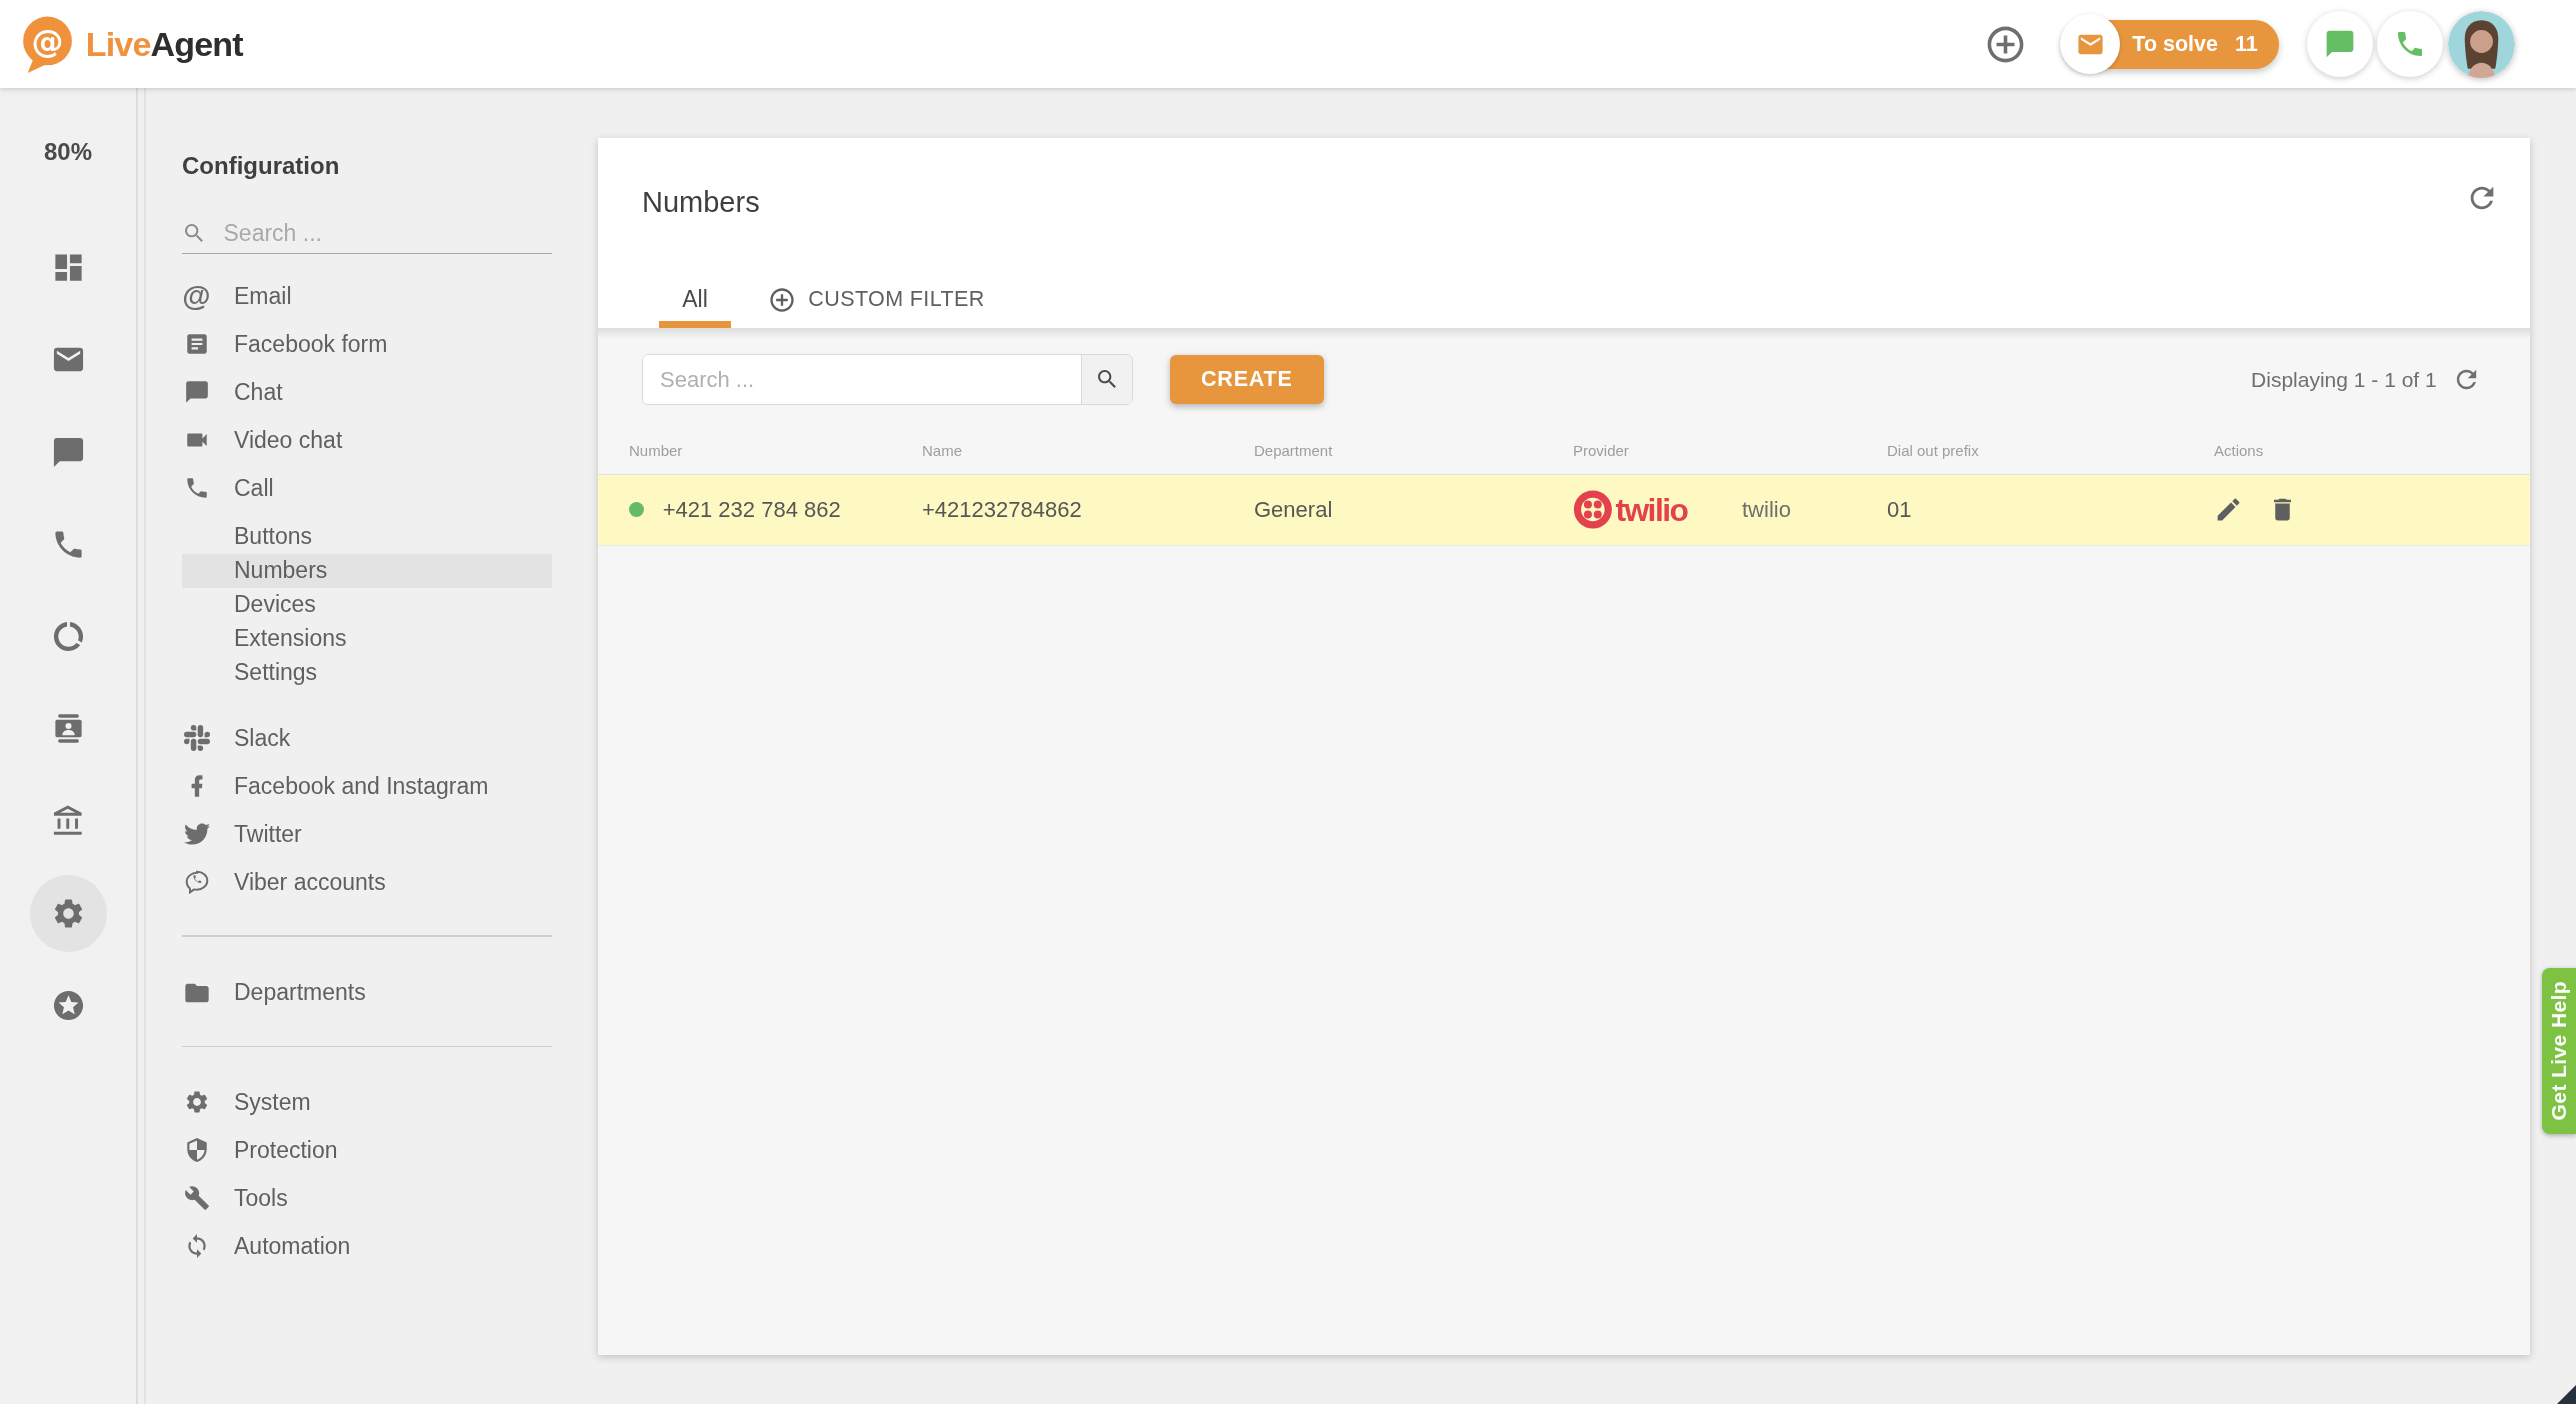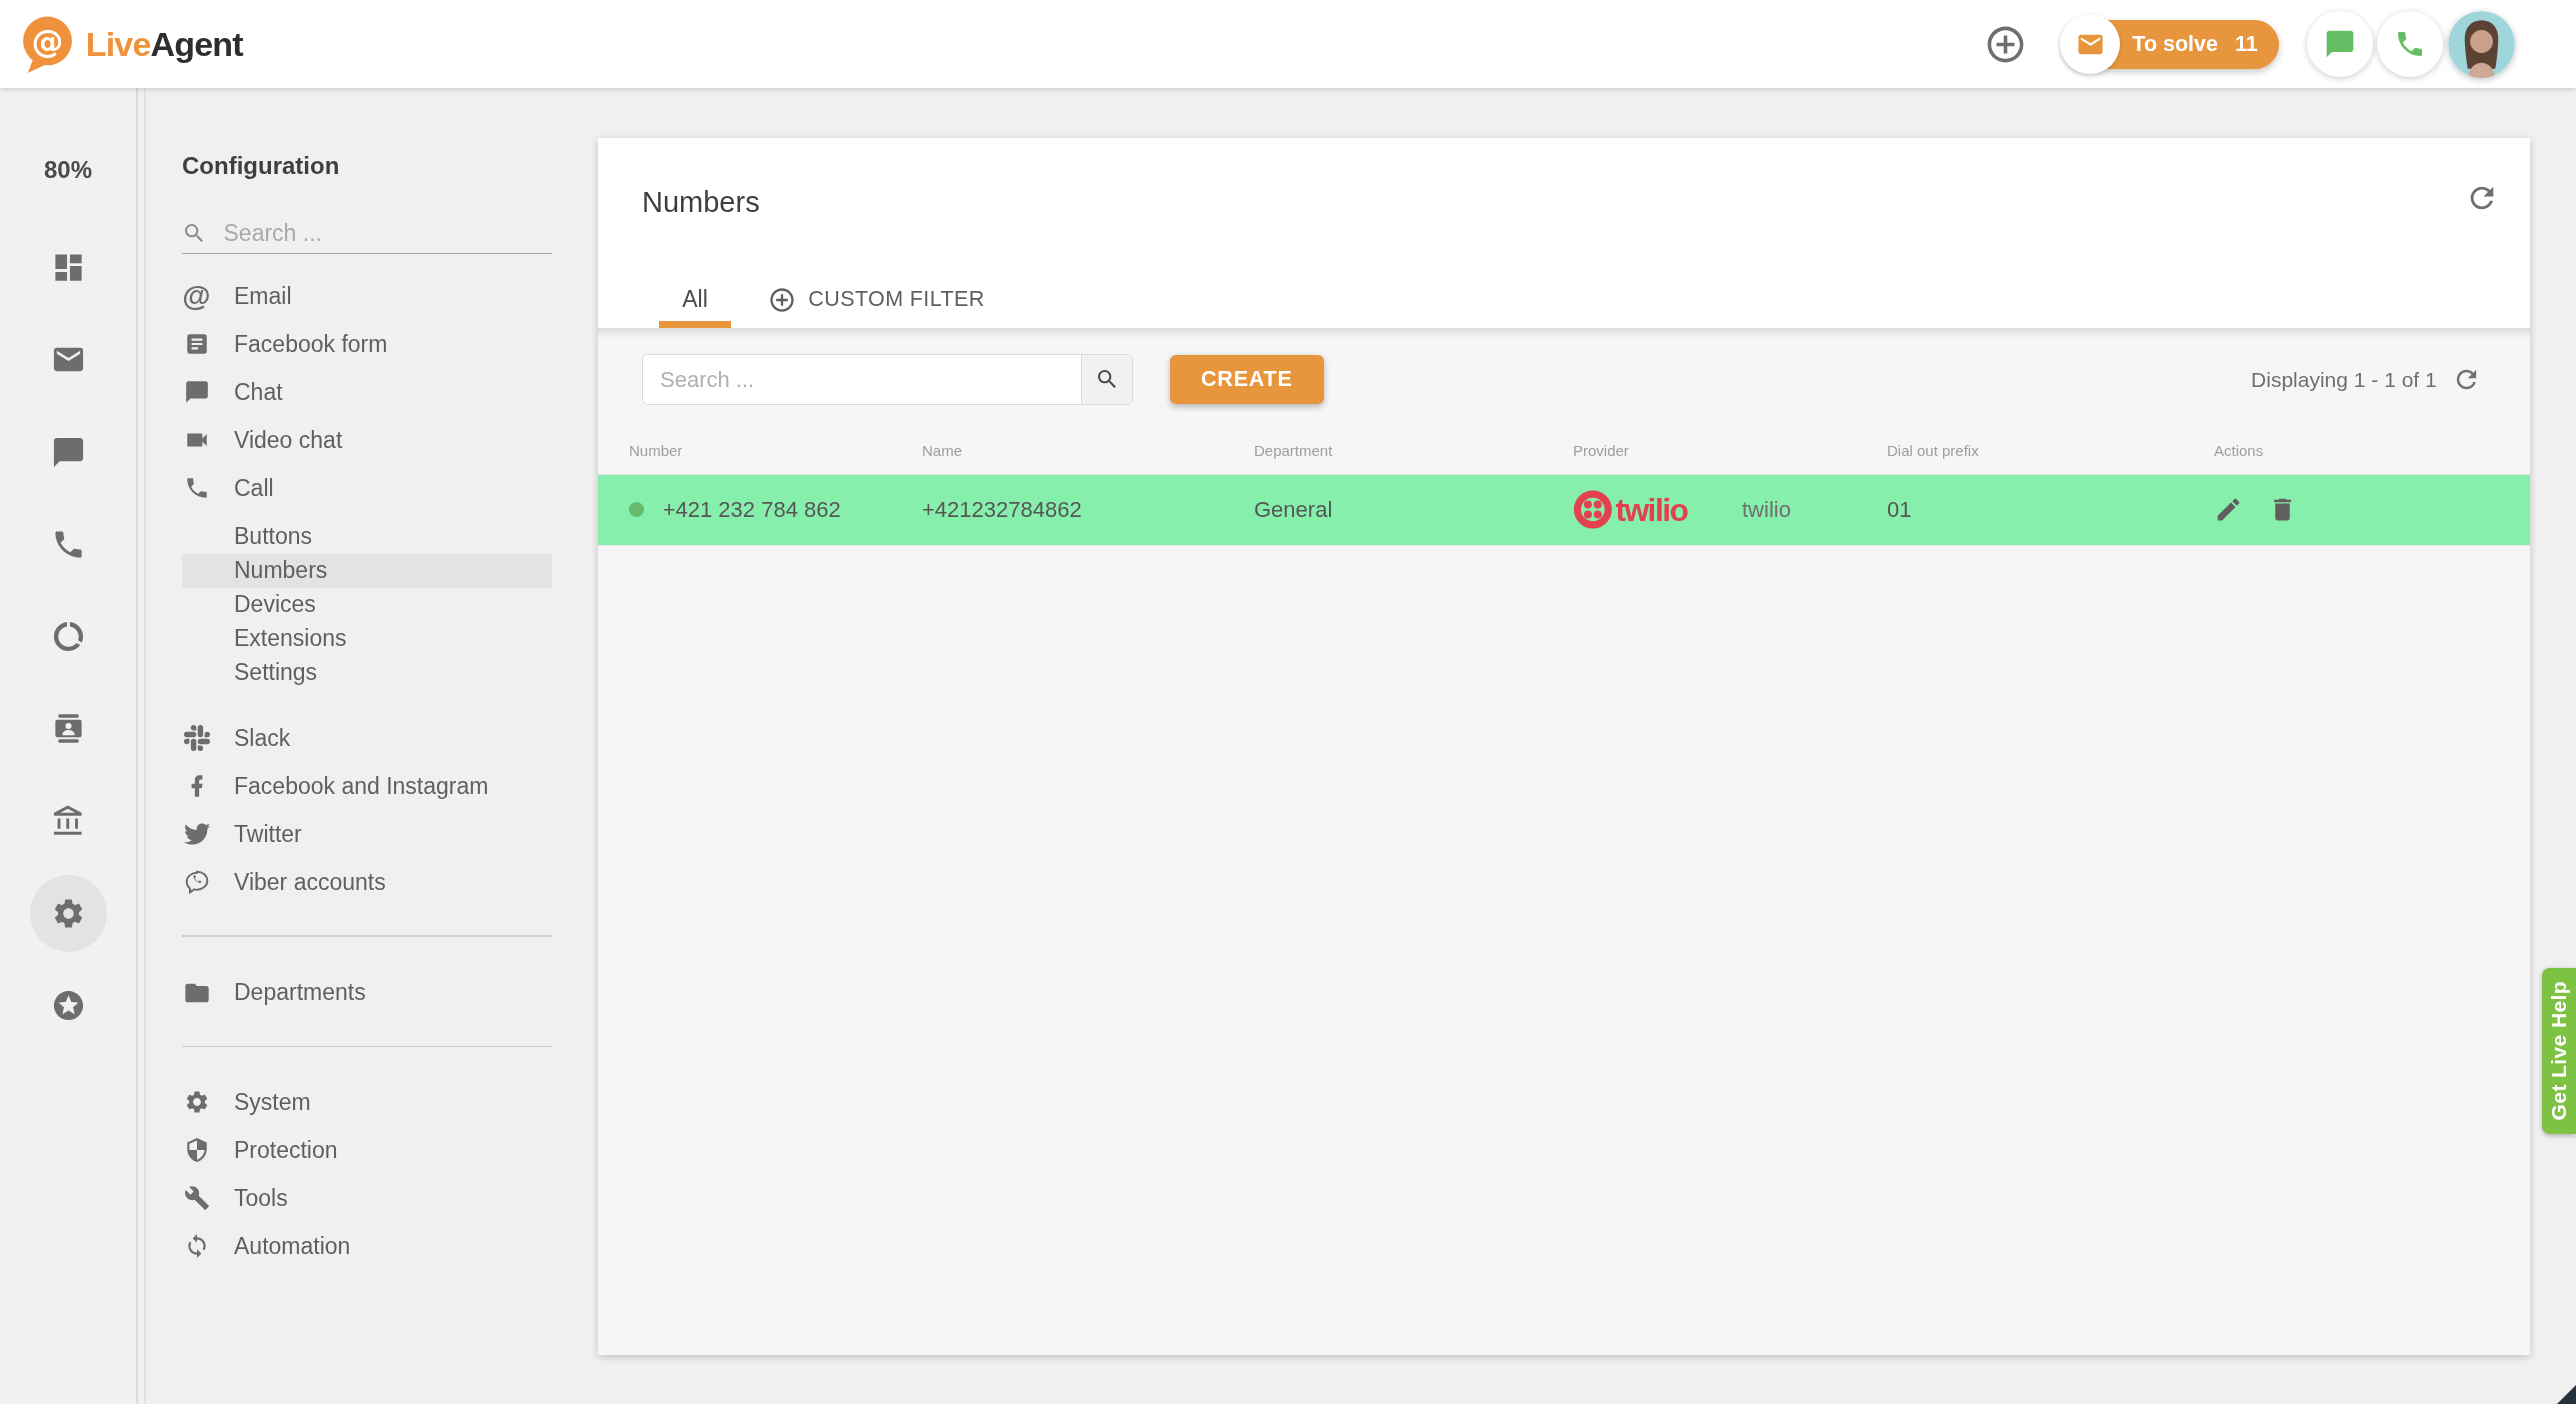--- a/index.html
+++ b/index.html
@@ -36,21 +36,21 @@
   .pill-count{color:#fff;font-weight:bold;font-size:21.5px;margin-left:17px;margin-right:21.5px;}
   .tb-circle{width:66px;height:66px;border-radius:50%;background:#fff;display:flex;align-items:center;
     justify-content:center;box-shadow:0 1.5px 6.1px rgba(0,0,0,0.20);cursor:pointer;margin-left:4.6px;color:var(--green);}
   .avatar{width:67px;height:67px;border-radius:50%;margin-left:4.6px;overflow:hidden;cursor:pointer;
     box-shadow:0 1.5px 6.1px rgba(0,0,0,0.25);}
 
   
   .rail{position:absolute;left:0;top:88px;width:136px;height:1316px;background:#f1f1f1;}
   .rail-divider{position:absolute;left:136px;top:88px;width:1.5px;height:1316px;background:#dcdcdc;}
   .rail-scrollbar{position:absolute;left:144px;top:88px;width:2.3px;height:1316px;background:#e2e2e2;}
-  .zoom-badge{position:absolute;left:0;top:156px;width:136px;text-align:center;font-size:24px;
+  .zoom-badge{position:absolute;left:0;top:138px;width:136px;text-align:center;font-size:24px;
     font-weight:bold;color:#4a4a4a;}
   .rail-items{position:absolute;left:30px;top:229px;width:77px;display:flex;flex-direction:column;gap:15.3px;}
   .rail-item{width:77px;height:77px;display:flex;align-items:center;justify-content:center;
     color:#6d6d6d;cursor:pointer;border-radius:50%;}
   .rail-item.active{background:#e3e3e3;}
 
   
   .cfg-title{position:absolute;left:182px;top:152px;font-size:24px;font-weight:bold;color:var(--txt-dark);}
   .cfg-search{position:absolute;left:182px;top:213px;width:370px;height:41px;display:flex;align-items:center;
     border-bottom:1.5px solid #a8a8a8;gap:17px;color:#8b8b8b;}
@@ -96,21 +96,21 @@
     color:#fff;font-weight:bold;font-size:21.5px;letter-spacing:0.8px;cursor:pointer;
     box-shadow:0 2.3px 6.1px rgba(0,0,0,0.25);font-family:"Liberation Sans", sans-serif;}
   .toolbar-spacer{flex:1;}
   .displaying{font-size:21px;color:#6f6f6f;margin-right:15.3px;}
   .toolbar-refresh{color:#6f6f6f;cursor:pointer;display:flex;}
 
   .tbl{margin-top:21.5px;}
   .tbl-grid{display:grid;grid-template-columns:293px 332px 319px 314px 327px 1fr;padding-left:31px;
     align-items:center;}
   .tbl-head{height:48px;color:var(--txt-light);font-size:15px;border-bottom:1.5px solid #e2e2e2;}
-  .tbl-row{height:71px;background:#86efac;font-size:22px;color:#565656;border-bottom:1.5px solid #e9e9e9;}
+  .tbl-row{height:71px;background:#fef9c3;font-size:22px;color:#565656;border-bottom:1.5px solid #e9e9e9;}
   .cell-number{display:flex;align-items:center;gap:18.4px;}
   .status-dot{width:15.3px;height:15.3px;border-radius:50%;background:var(--status-green);flex:0 0 auto;}
   .cell-provider{display:flex;align-items:center;gap:35px;}
   .provider-name{color:#6f6f6f;}
   .cell-actions{display:flex;align-items:center;gap:24.5px;color:#5f5f5f;}
   .action-ico{cursor:pointer;display:flex;}
 
   
   .live-help{position:absolute;right:0;top:968px;width:34px;height:166px;background:var(--help-green);
     border-radius:7.7px 0 0 7.7px;display:flex;align-items:center;justify-content:center;cursor:pointer;

